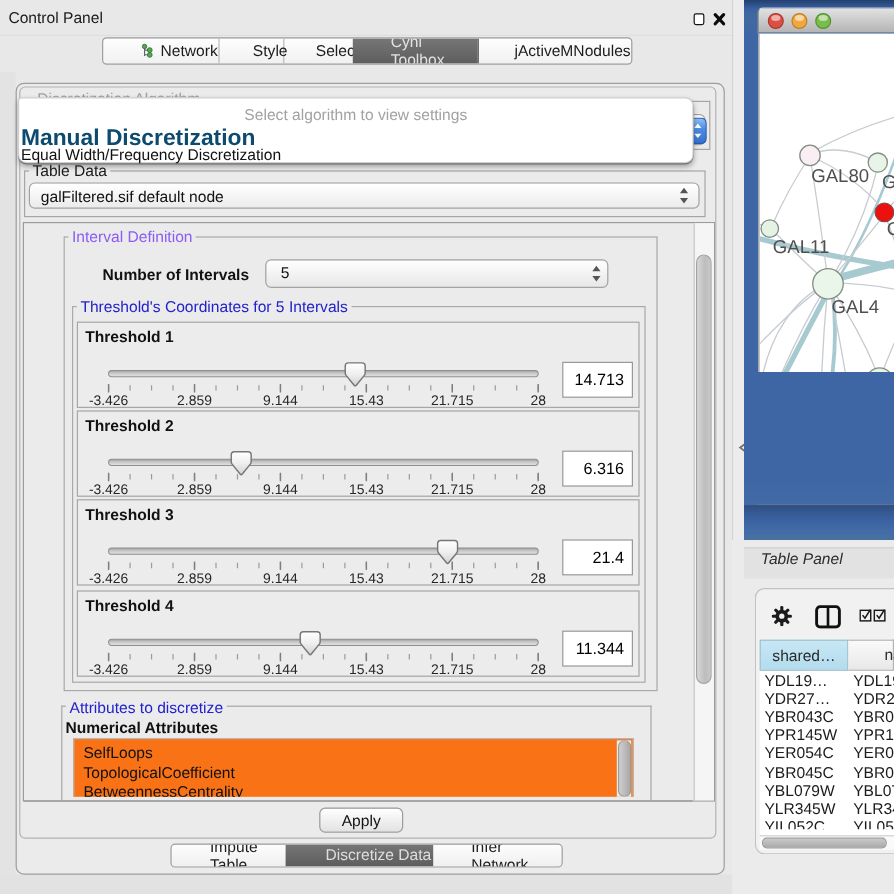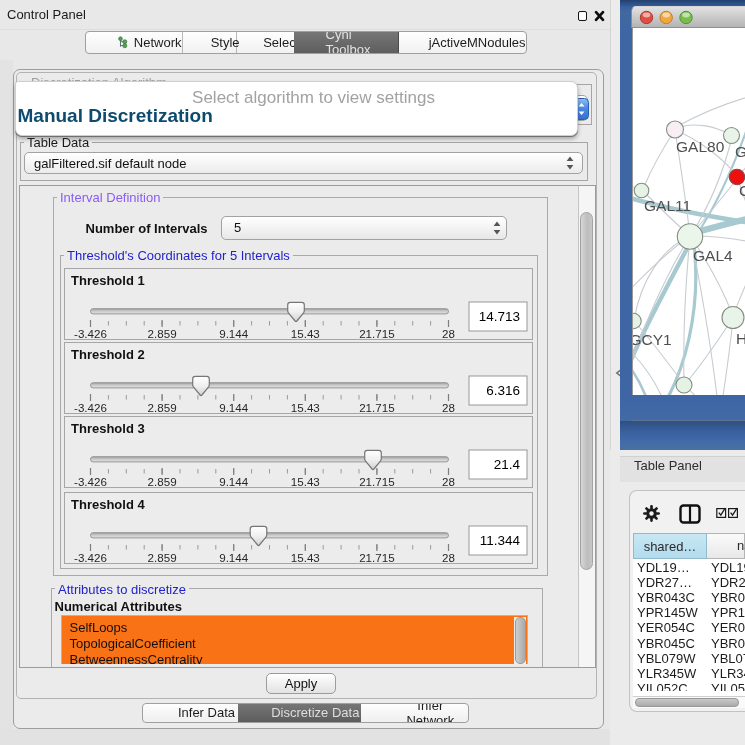--- a/index.html
+++ b/index.html
@@ -287,47 +287,48 @@
 <div style="position:absolute;left:7.5px;top:19.5px;font-size:13px;color:#111;">TopologicalCoefficient</div>
 <div style="position:absolute;left:7.5px;top:35.5px;font-size:13px;color:#111;">BetweennessCentrality</div>
 <div style="position:absolute;right:1px;top:0.5px;width:12px;height:48px;background:#ededed;"></div>
 <div style="position:absolute;right:1.5px;top:1px;width:11px;height:47px;border-radius:5px;background:linear-gradient(90deg,#cfcfcf,#a8a8a8);border:1px solid #9a9a9a;"></div>
 </div>
 <div class="abs" style="left:20px;top:667px;width:557px;height:1px;background:#9b9b9b;"></div>
 
 <div class="abs" style="left:266px;top:672.5px;width:70px;height:21.5px;border:1px solid #9c9c9c;border-radius:5px;background:linear-gradient(#ffffff,#e2e2e2);display:flex;align-items:center;justify-content:center;font-size:13px;color:#111;">Apply</div>
 
 <div class="abs" style="left:142px;top:703px;width:327px;height:19.5px;background:linear-gradient(#fdfdfd,#efefef);border:1px solid #a0a0a0;border-radius:4px;display:flex;overflow:hidden;">
-<div class="tabseg" style="width:95.5px;">Infer Data</div>
+<div class="tabseg" style="width:95.5px;">Impute Table</div>
 <div class="tabseg" style="width:123.5px;background:linear-gradient(#757575,#5d5d5d);color:#dedede;">Discretize Data</div>
-<div class="tabseg" style="width:108px;text-align:center;">Infer Network</div>
+<div class="tabseg" style="width:108px;">Infer Network</div>
 </div>
 
 <div class="abs" style="left:15px;top:81px;width:563px;height:55px;background:#fff;border-radius:3px 7px 7px 7px;box-shadow:0 1px 0 rgba(100,100,100,0.85),0 3px 4px rgba(60,60,60,0.4);border:1px solid #cfcfcf;">
-<div style="position:absolute;left:17px;top:6px;width:100%;text-align:center;font-size:17px;color:#a2a2a2;">Select algorithm to view settings</div>
+<div style="position:absolute;left:0;top:6px;width:100%;text-align:center;font-size:13px;color:#a2a2a2;">Select algorithm to view settings</div>
 <div style="position:absolute;left:1.5px;top:22.5px;font-size:19px;font-weight:bold;color:#0c4a6e;">Manual Discretization</div>
+<div style="position:absolute;left:1.5px;top:39px;font-size:13px;color:#111;">Equal Width/Frequency Discretization</div>
 </div>
 
 <div class="abs" style="left:610px;top:0;width:10px;height:745px;background:#ececec;border-left:1px solid #d4d4d4;"></div>
 <svg class="abs" style="left:614.5px;top:369px;" width="7" height="8">
     <path d="M 5.5,1.2 L 1.8,4 L 5.5,6.8" fill="none" stroke="#707070" stroke-width="1.5"></path>
   </svg>
 
 <div class="abs" style="left:620px;top:0;width:125px;height:450px;background:linear-gradient(#22406e,#38609f 7px,#41699f 12px,#3e66a5 30px,#3e66a5 88%,#486fa6);"></div>
 
 <div class="abs" style="left:631px;top:6px;width:114px;height:22px;background:linear-gradient(#e2e2e2,#c6c6c6 60%,#b4b4b4);border-left:1px solid #8b8b8b;border-top:1px solid #d6d6d6;border-bottom:1px solid #8f8f8f;border-top-left-radius:5px;"></div>
 <svg class="abs" style="left:631px;top:6px;" width="114" height="22">
 <circle cx="15.5" cy="11.5" r="6.2" fill="#dd4f43" stroke="#ad3a31" stroke-width="1"></circle>
 <ellipse cx="15.5" cy="9" rx="3.8" ry="2.4" fill="rgba(255,255,255,0.55)"></ellipse>
 <circle cx="35.2" cy="11.5" r="6.2" fill="#f0a73e" stroke="#c07f2a" stroke-width="1"></circle>
 <ellipse cx="35.2" cy="9" rx="3.8" ry="2.4" fill="rgba(255,255,255,0.55)"></ellipse>
 <circle cx="55" cy="11.5" r="6.2" fill="#79bd4b" stroke="#549237" stroke-width="1"></circle>
 <ellipse cx="55" cy="9" rx="3.8" ry="2.4" fill="rgba(255,255,255,0.55)"></ellipse>
 </svg>
-<div class="abs" style="left:632px;top:28px;width:113px;height:367px;background:#ffffff;border-left:1px solid #9a9a9a;overflow:hidden;">
+<div class="abs" style="left:632px;top:28px;width:113px;height:282px;background:#ffffff;border-left:1px solid #9a9a9a;overflow:hidden;">
 <svg width="113" height="392" viewBox="0 0 113 392" style="position:absolute;left:0;top:0;">
       <path d="M -10,168 C 30,180 70,188 126,196" fill="none" stroke="#a7c9d0" stroke-width="4.4"></path>
       <path d="M 57,206 C 85,198 108,192 128,188" fill="none" stroke="#a7c9d0" stroke-width="6.2"></path>
       <path d="M 58,213 C 28,270 4,314 -10,352" fill="none" stroke="#a7c9d0" stroke-width="4.4"></path>
       <path d="M 61,217 C 68,278 54,348 20,393" fill="none" stroke="#a7c9d0" stroke-width="3.2"></path>
       <path d="M 127,62 C 112,110 92,162 68,200" fill="none" stroke="#a7c9d0" stroke-width="2.2"></path>
       <path d="M -10,330 C 8,352 16,372 20,393" fill="none" stroke="#a7c9d0" stroke-width="2.6"></path>
       <path d="M 43,99 C 70,84 96,74 122,67" fill="none" stroke="#c7ccd1" stroke-width="1.1"></path>
       <path d="M 42,101 C 60,93 82,98 98,107" fill="none" stroke="#c7ccd1" stroke-width="1.1"></path>
       <path d="M 42,102 C 66,112 90,130 104,148" fill="none" stroke="#c7ccd1" stroke-width="1.1"></path>
@@ -370,21 +371,21 @@
       <text x="-3.5" y="317" font-size="15.5" fill="#4f4f4f">GCY1</text>
       <text x="103" y="316" font-size="15.5" fill="#4f4f4f">H</text>
       <text x="53" y="377" font-size="15.5" fill="#4f4f4f">HAP2</text>
     </svg>
 </div>
 <div class="abs" style="left:631px;top:419.5px;width:114px;height:1.5px;background:#5f738f;"></div>
 <div class="abs" style="left:620px;top:421px;width:125px;height:29px;background:linear-gradient(#2f4f83,#3a61a0 40%,#436ca8 75%,#48719f);"></div>
 
 <div class="abs" style="left:610px;top:450px;width:135px;height:295px;background:#ebebeb;"></div>
 <div class="abs" style="left:620px;top:455.5px;width:125px;height:26.5px;background:#e2e2e2;border-top:1px solid #d0d0d0;"></div>
-<div class="abs" style="left:634px;top:458px;font-size:13px;color:#2d2d2d;">Table Panel</div>
+<div class="abs" style="left:634px;top:458px;font-size:13px;color:#2d2d2d;font-style:italic;">Table Panel</div>
 
 <div class="abs" style="left:629px;top:490px;width:116px;height:222px;background:#f1f1f1;border:1px solid #c2c2c2;border-right:none;border-radius:8px 0 0 8px;"></div>
 
 <svg class="abs" style="left:643px;top:505px;" width="17" height="17" viewBox="0 0 17 17">
 <g fill="#1b1b1b">
       <rect x="7.2" y="0.1" width="2.6" height="4.2" rx="1.1" transform="rotate(0 8.5 8.5)"></rect>
       <rect x="7.2" y="0.1" width="2.6" height="4.2" rx="1.1" transform="rotate(45 8.5 8.5)"></rect>
       <rect x="7.2" y="0.1" width="2.6" height="4.2" rx="1.1" transform="rotate(90 8.5 8.5)"></rect>
       <rect x="7.2" y="0.1" width="2.6" height="4.2" rx="1.1" transform="rotate(135 8.5 8.5)"></rect>
       <rect x="7.2" y="0.1" width="2.6" height="4.2" rx="1.1" transform="rotate(180 8.5 8.5)"></rect>

